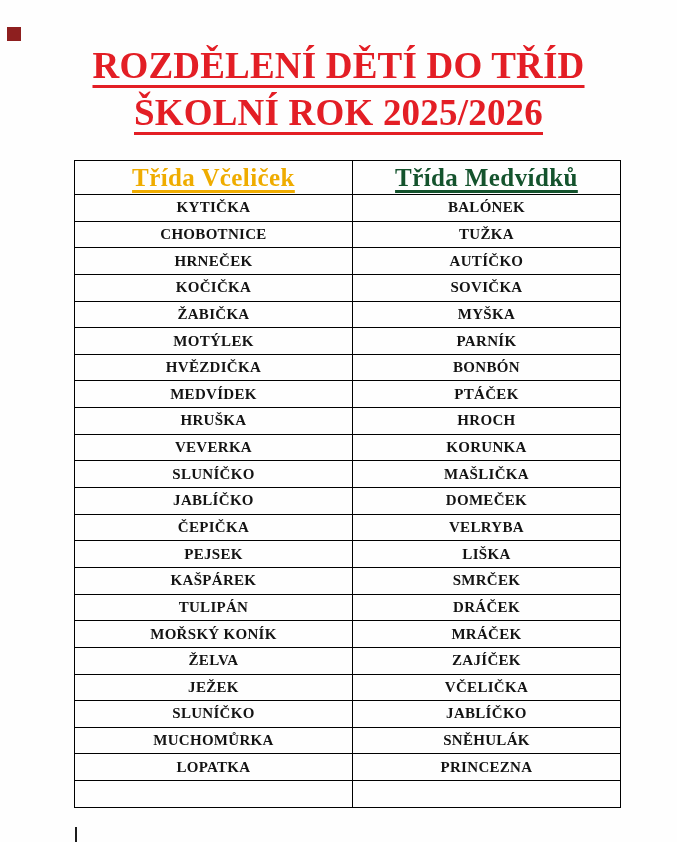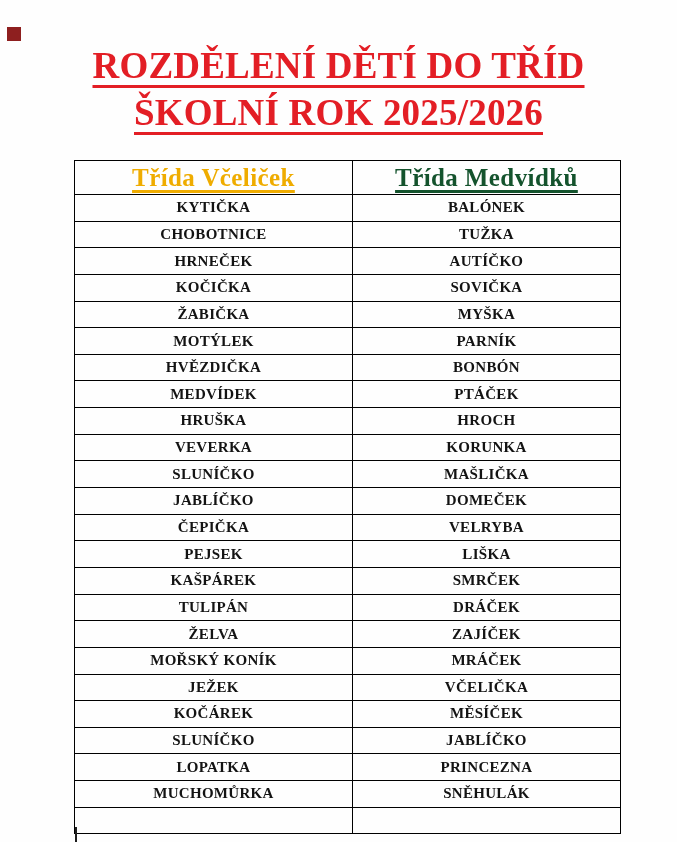--- a/index.html
+++ b/index.html
@@ -175,48 +175,44 @@
         </tr>
         <tr>
           <td>KAŠPÁREK</td>
           <td>SMRČEK</td>
         </tr>
         <tr>
           <td>TULIPÁN</td>
           <td>DRÁČEK</td>
         </tr>
         <tr>
+          <td>MOŘSKÝ KONÍK</td>
+          <td>MRÁČEK</td>
+        </tr>
+        <tr>
           <td>ŽELVA</td>
           <td>ZAJÍČEK</td>
         </tr>
         <tr>
-          <td>MOŘSKÝ KONÍK</td>
-          <td>MRÁČEK</td>
-        </tr>
-        <tr>
           <td>JEŽEK</td>
           <td>VČELIČKA</td>
         </tr>
         <tr>
-          <td>KOČÁREK</td>
-          <td>MĚSÍČEK</td>
-        </tr>
-        <tr>
           <td>SLUNÍČKO</td>
           <td>JABLÍČKO</td>
         </tr>
         <tr>
+          <td>MUCHOMŮRKA</td>
+          <td>SNĚHULÁK</td>
+        </tr>
+        <tr>
           <td>LOPATKA</td>
           <td>PRINCEZNA</td>
         </tr>
         <tr>
-          <td>MUCHOMŮRKA</td>
-          <td>SNĚHULÁK</td>
-        </tr>
-        <tr>
           <td></td>
           <td></td>
         </tr>
       </tbody>
   </table>
 
   <div class="cursor-mark" style="background: rgb(29, 29, 29);"></div>
 
 </div>
 

